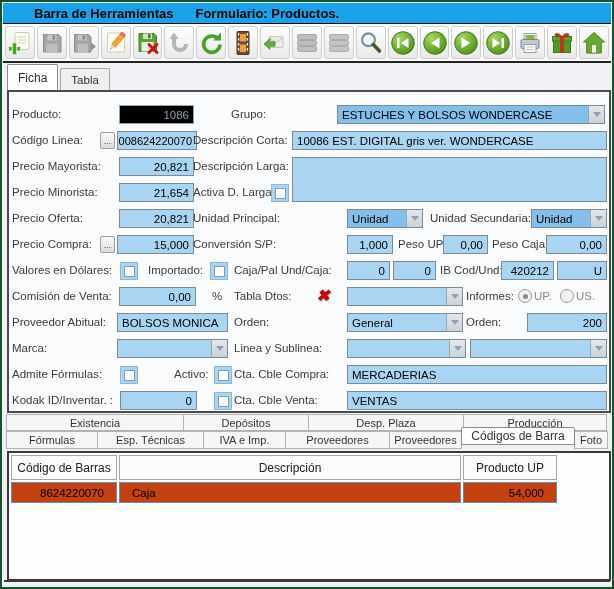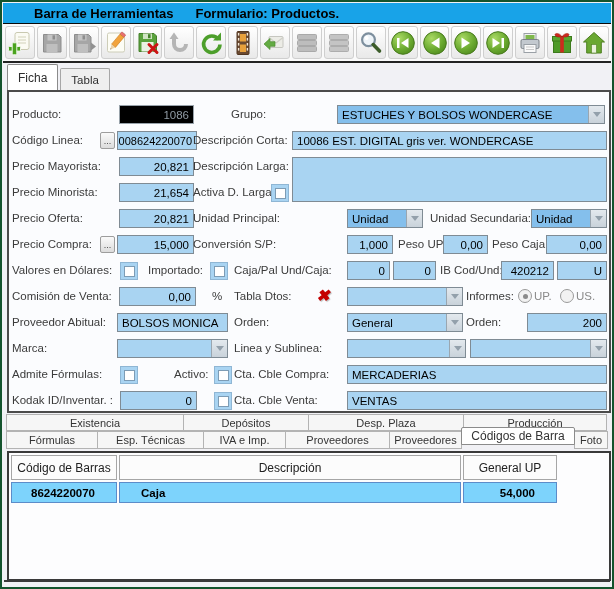--- a/index.html
+++ b/index.html
@@ -52,22 +52,22 @@
   .btrow{display:flex;}
   .btab{box-sizing:border-box;height:17px;background:#f6f6f6;border:1px solid #b3b3b3;margin-left:-1px;
     font-size:11px;display:flex;align-items:center;justify-content:center;white-space:nowrap;overflow:hidden;color:#333;}
   .btrow.r2 .btab{height:18px;}
   .btab.active{position:relative;top:-4px;height:22px;background:#ffffff;border-color:#8b8b8b;
     border-radius:2px 2px 0 0;z-index:3;font-size:12px;}
   .grid{position:absolute;left:5px;top:449px;width:604px;height:130px;box-sizing:border-box;
     border:2px solid #3a3a3a;background:#fdfdfe;}
   .hcell{position:absolute;top:2px;height:25px;box-sizing:border-box;background:#fcfcfc;border:1px solid #a6a6a6;
     font-size:12px;color:#222;display:flex;align-items:center;justify-content:center;}
-  .dcell{position:absolute;top:29px;height:21px;box-sizing:border-box;background:#7dd3fc;border:1px solid #5c8cc9;
-    font-size:11.5px;color:#000;display:flex;align-items:center;padding:0 21px;white-space:nowrap;overflow:hidden;font-weight:bold;}
+  .dcell{position:absolute;top:29px;height:21px;box-sizing:border-box;background:#c2410c;border:1px solid #5c8cc9;
+    font-size:11.5px;color:#000;display:flex;align-items:center;padding:0 12px;white-space:nowrap;overflow:hidden;}
   .dcell.num{justify-content:flex-end;}
   .bottomline{position:absolute;left:2px;right:2px;bottom:5px;height:0;border-top:2px solid #3a3a3a;}
 </style>
 </head>
 <body>
 
 <svg width="0" height="0" style="position:absolute">
   <defs>
     <radialGradient id="gnav" cx="35%" cy="30%" r="80%">
       <stop offset="0%" stop-color="#a9d964"></stop>
@@ -397,20 +397,20 @@
       <div class="btab" style="width:105px">Proveedores</div>
       <div class="btab" style="width:73px;font-size:11px">Proveedores</div>
       <div class="btab active" style="width:114px">Códigos de Barra</div>
       <div class="btab" style="width:34px">Foto</div>
     </div>
   </div>
 
   <div class="grid">
     <div class="hcell" style="left:2px;width:106px">Código de Barras</div>
     <div class="hcell" style="left:110px;width:342px">Descripción</div>
-    <div class="hcell" style="left:454px;width:94px">General UP</div>
+    <div class="hcell" style="left:454px;width:94px">Producto UP</div>
     <div class="dcell num" style="left:2px;width:106px">8624220070</div>
     <div class="dcell" style="left:110px;width:342px">Caja</div>
     <div class="dcell num" style="left:454px;width:94px">54,000</div>
   </div>
 
   <div class="bottomline"></div>
 </div>
 
 </body></html>

